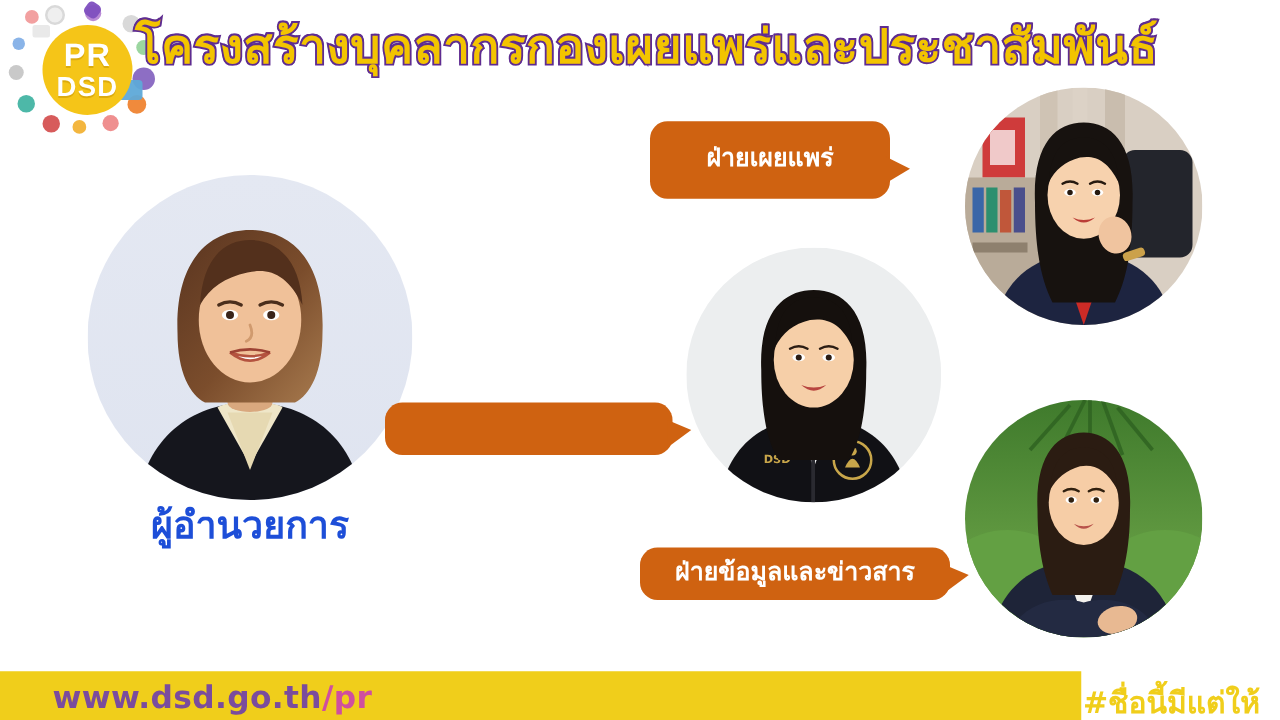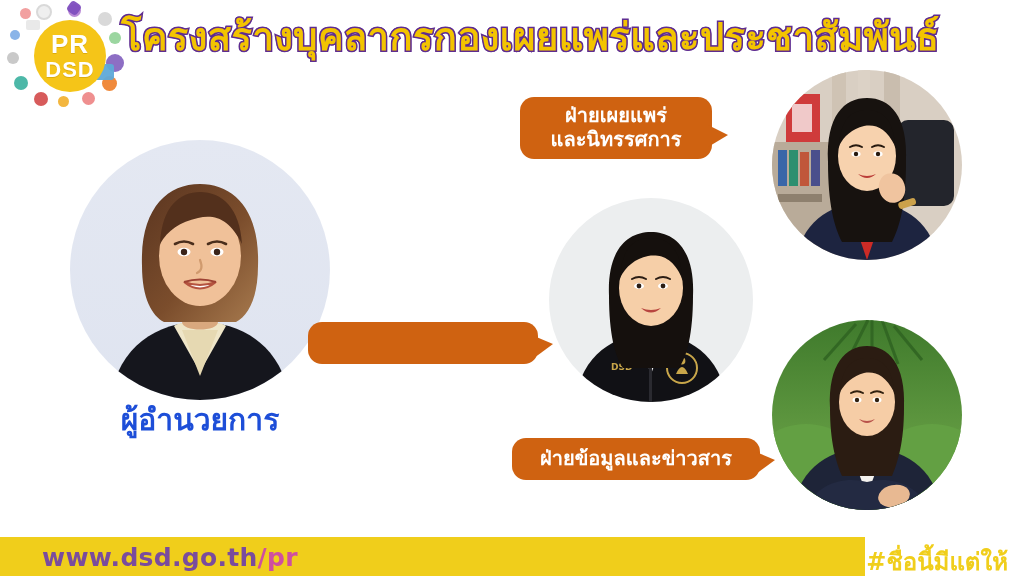--- a/index.html
+++ b/index.html
@@ -22,21 +22,21 @@
   }
   #logo .disc span {
     color:#ffffff; font-weight:bold; font-size:26px; letter-spacing:1px;
     text-shadow:0 1px 0 rgba(190,140,0,.45);
   }
   #logo .disc .l2 { font-size:22px; margin-top:2px; }
   #logo .ic { position:absolute; border-radius:4px; opacity:.95; }
 
   
   #title {
-    position:absolute; left:121px; top:8px; width:760px; height:56px;
+    position:absolute; left:108px; top:8px; width:760px; height:56px;
     display:flex; align-items:center;
     font-family:"DejaVu Sans","Liberation Sans",sans-serif;
     font-size:38px; font-weight:bold; color:#f3c400;
     letter-spacing:.5px; white-space:nowrap;
     -webkit-text-stroke:3px #5f2d91;
     paint-order:stroke fill;
     text-shadow:
       -1px -1px 0 #5f2d91, 1px -1px 0 #5f2d91,
       -1px  1px 0 #5f2d91, 1px  1px 0 #5f2d91;
   }
@@ -299,21 +299,20 @@
     <circle cx="85" cy="80" r="2.2" fill="#30200f"></circle>
     <circle cx="105" cy="80" r="2.2" fill="#30200f"></circle>
     <path d="M79 73 q6 -3.6 12 0" stroke="#30200f" stroke-width="1.9" fill="none" stroke-linecap="round"></path>
     <path d="M99 73 q6 -3.6 12 0" stroke="#30200f" stroke-width="1.9" fill="none" stroke-linecap="round"></path>
     <path d="M87 99 q8 8 16 0 q-8 4 -16 0 Z" fill="#b8524a"></path>
   </svg>
 </div>
 
 <div class="bubble" id="bubble-exhibit">
   <span>ฝ่ายเผยแพร่</span>
-  <span>และนิทรรศการ</span>
   <span class="tail"></span>
 </div>
 
 <div class="bubble" id="bubble-admin">
   <span class="tail"></span>
 </div>
 
 <div class="bubble" id="bubble-info">
   <span>ฝ่ายข้อมูลและข่าวสาร</span>
   <span class="tail"></span>

